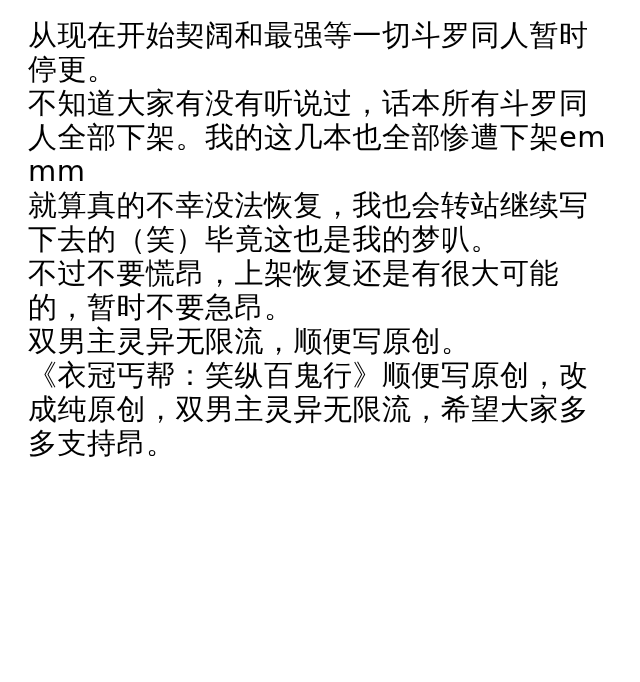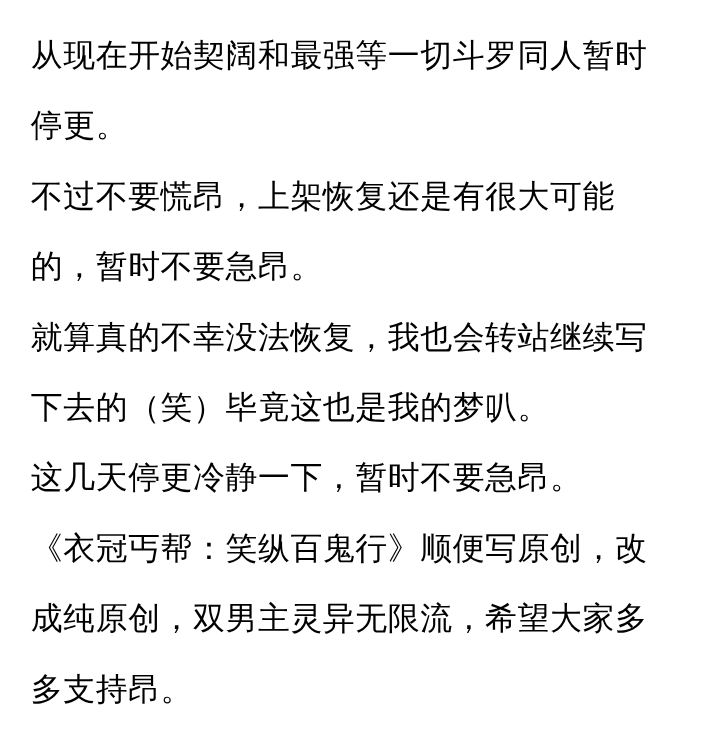--- a/index.html
+++ b/index.html
@@ -16,29 +16,30 @@
   .page {
     box-sizing: border-box;
     width: 640px;
     height: 682px;
     background: #ffffff;
     padding: 18px 26px 10px 28px;
   }
   .para {
     color: #000000;
     font-size: 29px;
-    line-height: 64px;
+    line-height: 34px;
     letter-spacing: 0.5px;
     text-align: left;
     word-break: break-all;
     margin: 0;
   }
 </style>
 </head>
 <body>
 
 <div class="page">
   <p class="para">从现在开始契阔和最强等一切斗罗同人暂时停更。</p>
+  <p class="para">不知道大家有没有听说过，话本所有斗罗同人全部下架。我的这几本也全部惨遭下架emmm</p>
+  <p class="para">就算真的不幸没法恢复，我也会转站继续写下去的（笑）毕竟这也是我的梦叭。</p>
   <p class="para">不过不要慌昂，上架恢复还是有很大可能的，暂时不要急昂。</p>
-  <p class="para">就算真的不幸没法恢复，我也会转站继续写下去的（笑）毕竟这也是我的梦叭。</p>
-  <p class="para">这几天停更冷静一下，暂时不要急昂。</p>
+  <p class="para">双男主灵异无限流，顺便写原创。</p>
   <p class="para">《衣冠丐帮：笑纵百鬼行》顺便写原创，改成纯原创，双男主灵异无限流，希望大家多多支持昂。</p>
 </div>
 
 </body></html>

